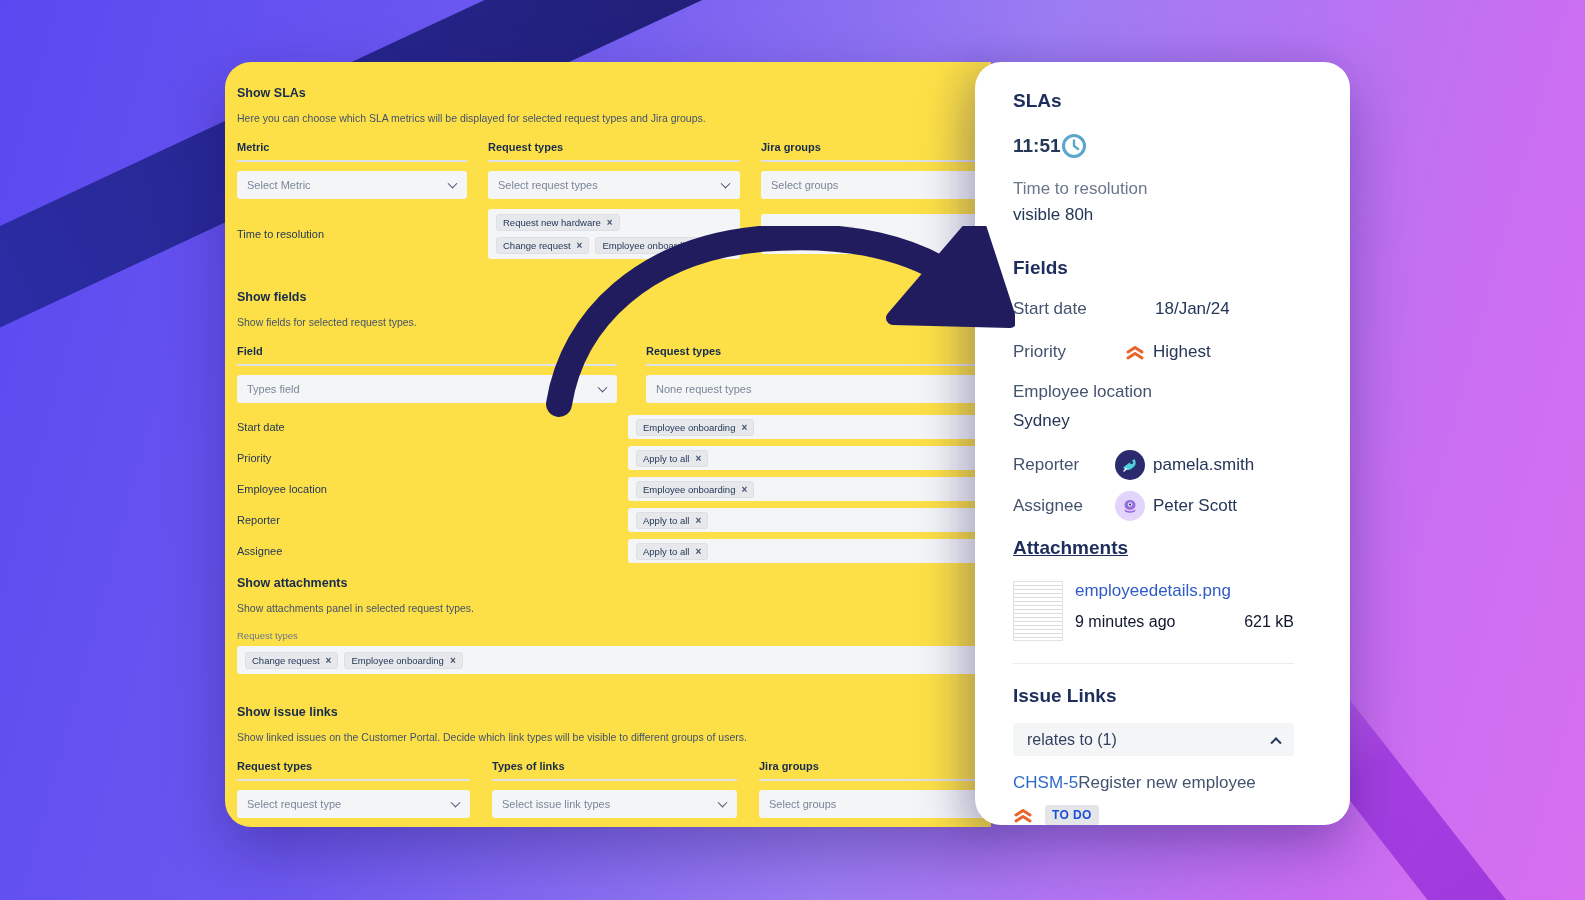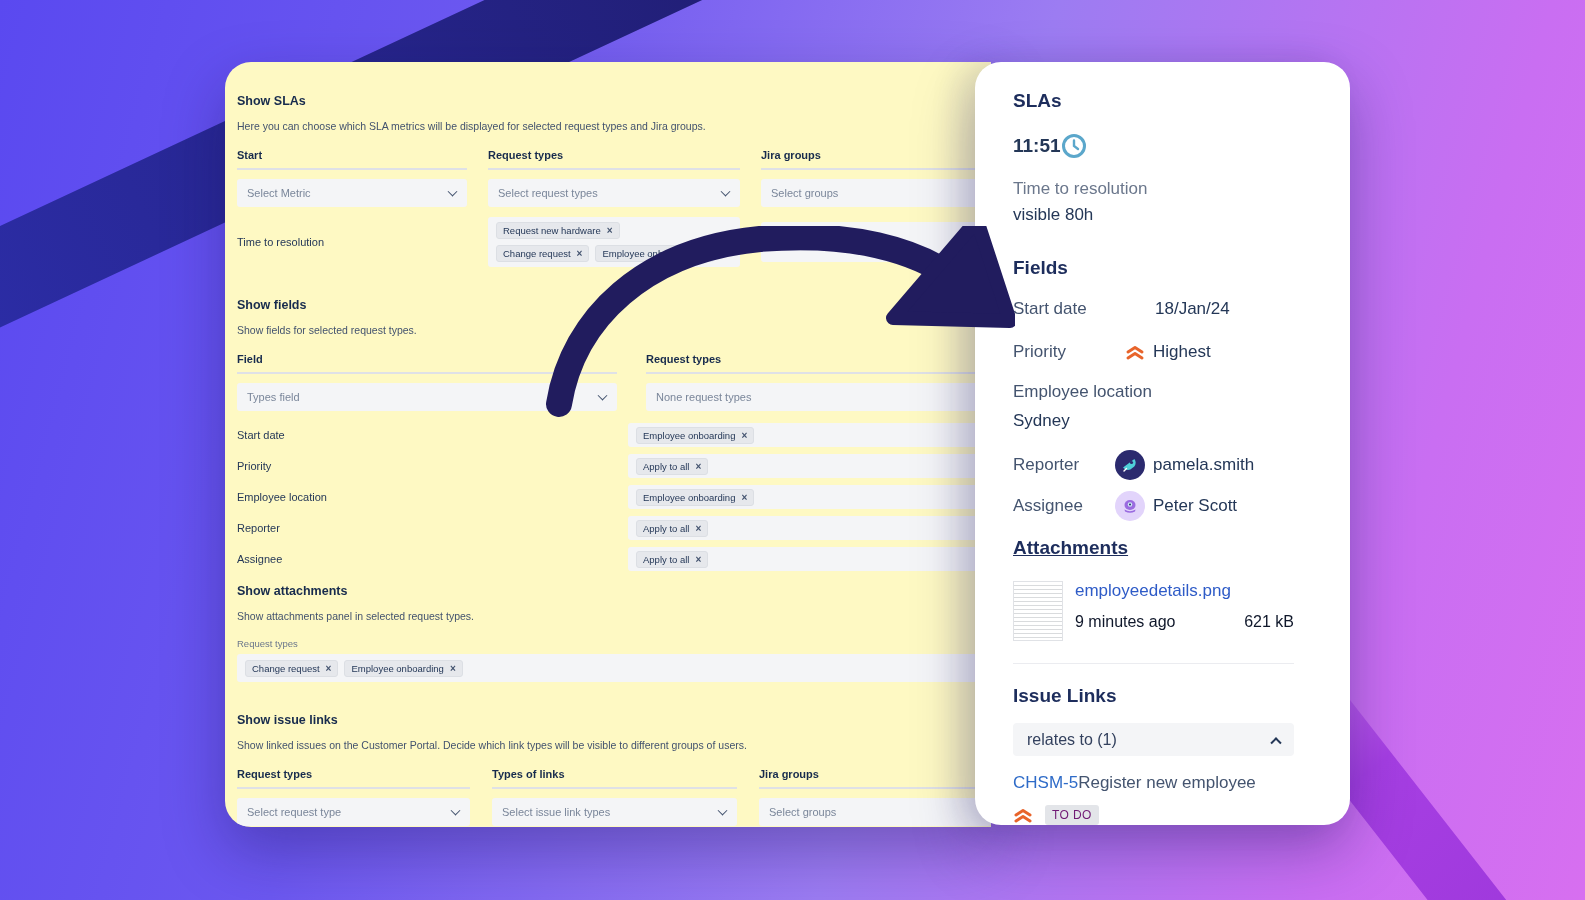--- a/index.html
+++ b/index.html
@@ -13,23 +13,23 @@
   .ribbon { position:absolute; border-radius:48px; }
   .ribbon-navy { left:-80px; top:268px; width:1150px; height:92px;
     background:linear-gradient(90deg,#2c2da8 0%,#1e1a66 100%);
     transform:rotate(-25deg); transform-origin:left center; }
   .ribbon-purple { left:1288px; top:640px; width:460px; height:62px;
     background:linear-gradient(90deg,rgba(167,63,227,0) 0%,#a63fe3 28%,#9b35d8 100%);
     transform:rotate(52deg); transform-origin:left center; }
 
   
   .card-left { position:absolute; left:225px; top:62px; width:766px; height:765px;
-    background:#fef9c3; border-radius:26px 0 0 26px; z-index:1;
+    background:#fde047; border-radius:26px 0 0 26px; z-index:1;
     box-shadow:0 24px 60px rgba(25,16,92,.35); overflow:hidden;
-    padding:32px 0 0 12px; }
+    padding:24px 0 0 12px; }
   .card-right { position:absolute; left:975px; top:62px; width:375px; height:763px;
     background:#fff; border-radius:26px; z-index:2;
     box-shadow:-16px 0 30px rgba(30,25,95,.10), 0 24px 60px rgba(25,16,92,.35);
     padding:28px 56px 0 38px; }
 
   
   .sec-title { font-size:12.5px; font-weight:700; color:#172B4D; }
   .sec-desc  { font-size:10.5px; color:#42526E; margin-top:12px; }
   .col-head  { font-size:11px; font-weight:700; color:#172B4D;
     padding-bottom:7px; border-bottom:2px solid #DFE1E6; }
@@ -79,38 +79,38 @@
   .att-name { font-size:17px; color:#2E5BC7; }
   .att-meta { display:flex; justify-content:space-between; margin-top:12px; font-size:16px; color:#0f172a; }
   .divider { border-top:1px solid #EBECF0; margin-top:22px; }
   .relates-bar { background:#F4F5F7; border-radius:4px; height:33px; margin-top:16px;
     display:flex; align-items:center; justify-content:space-between;
     padding:0 14px; font-size:16px; color:#33415E; }
   .issue-row { display:flex; gap:0; margin-top:17px; font-size:17px; }
   .issue-key { color:#2E6BC8; }
   .issue-sum { color:#44546F; }
   .status-row { display:flex; gap:12px; align-items:center; margin-top:12px; }
-  .todo { background:#E3E5E9; border-radius:3px; font-size:12px; font-weight:400;
-    letter-spacing:.4px; color:#701a75; padding:3px 7px; }
+  .todo { background:#E3E5E9; border-radius:3px; font-size:12px; font-weight:700;
+    letter-spacing:.4px; color:#1d4ed8; padding:3px 7px; }
 
   .arrow-wrap { position:absolute; left:545px; top:226px; width:470px; height:205px; z-index:3; pointer-events:none; }
 </style>
 </head>
 <body>
 
 <div class="ribbon ribbon-navy"></div>
 <div class="ribbon ribbon-purple"></div>
 
 <div class="card-left">
 
   <div>
     <div class="sec-title">Show SLAs</div>
     <div class="sec-desc">Here you can choose which SLA metrics will be displayed for selected request types and Jira groups.</div>
     <div class="grid g-sla" style="margin-top:17px;">
-      <div class="col-head">Start</div>
+      <div class="col-head">Metric</div>
       <div class="col-head">Request types</div>
       <div class="col-head">Jira groups</div>
     </div>
     <div class="grid g-sla" style="margin-top:9px;">
       <div class="select">
         <span>Select Metric</span>
         <i class="chev"></i>
       </div>
       <div class="select">
         <span>Select request types</span>

